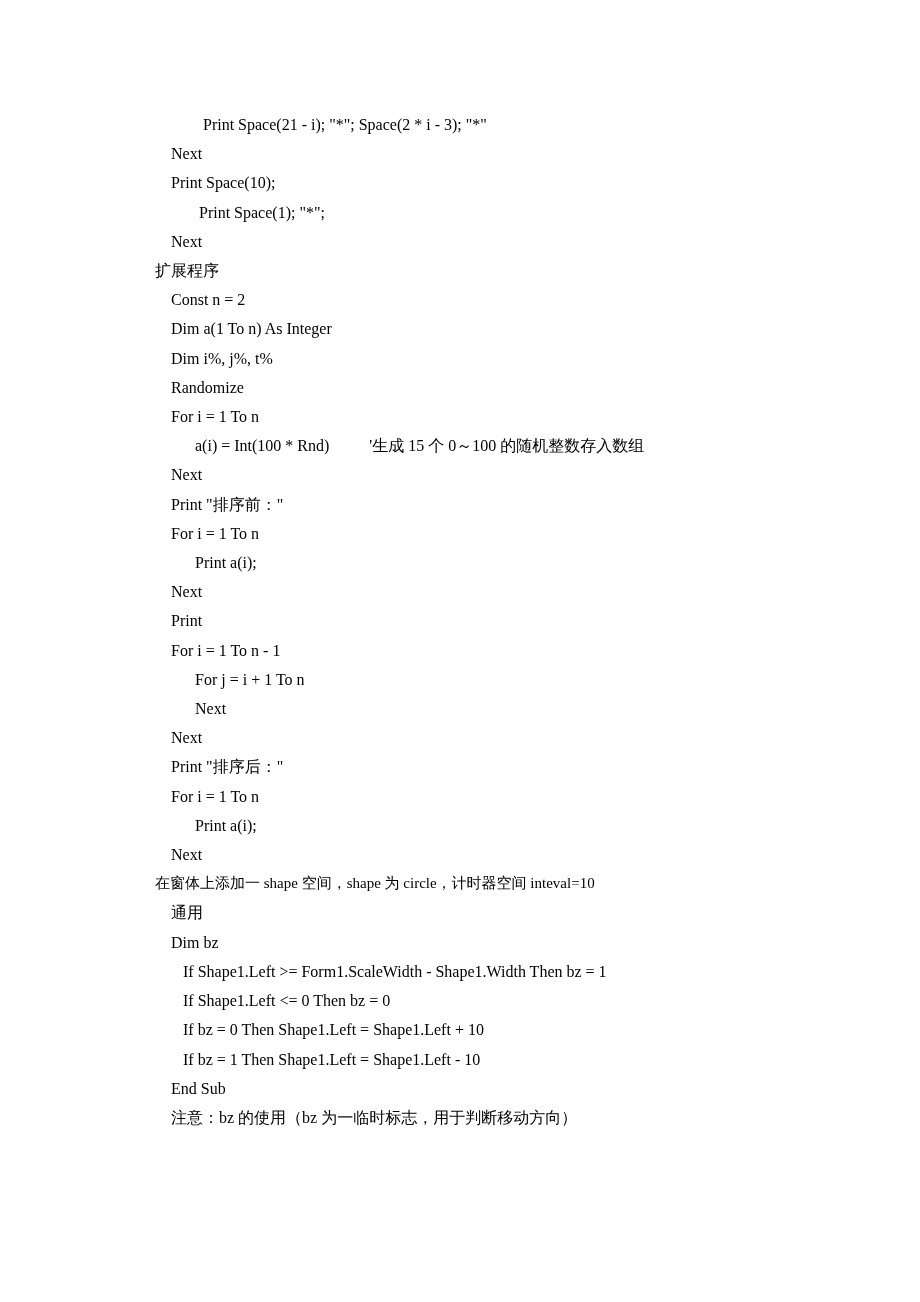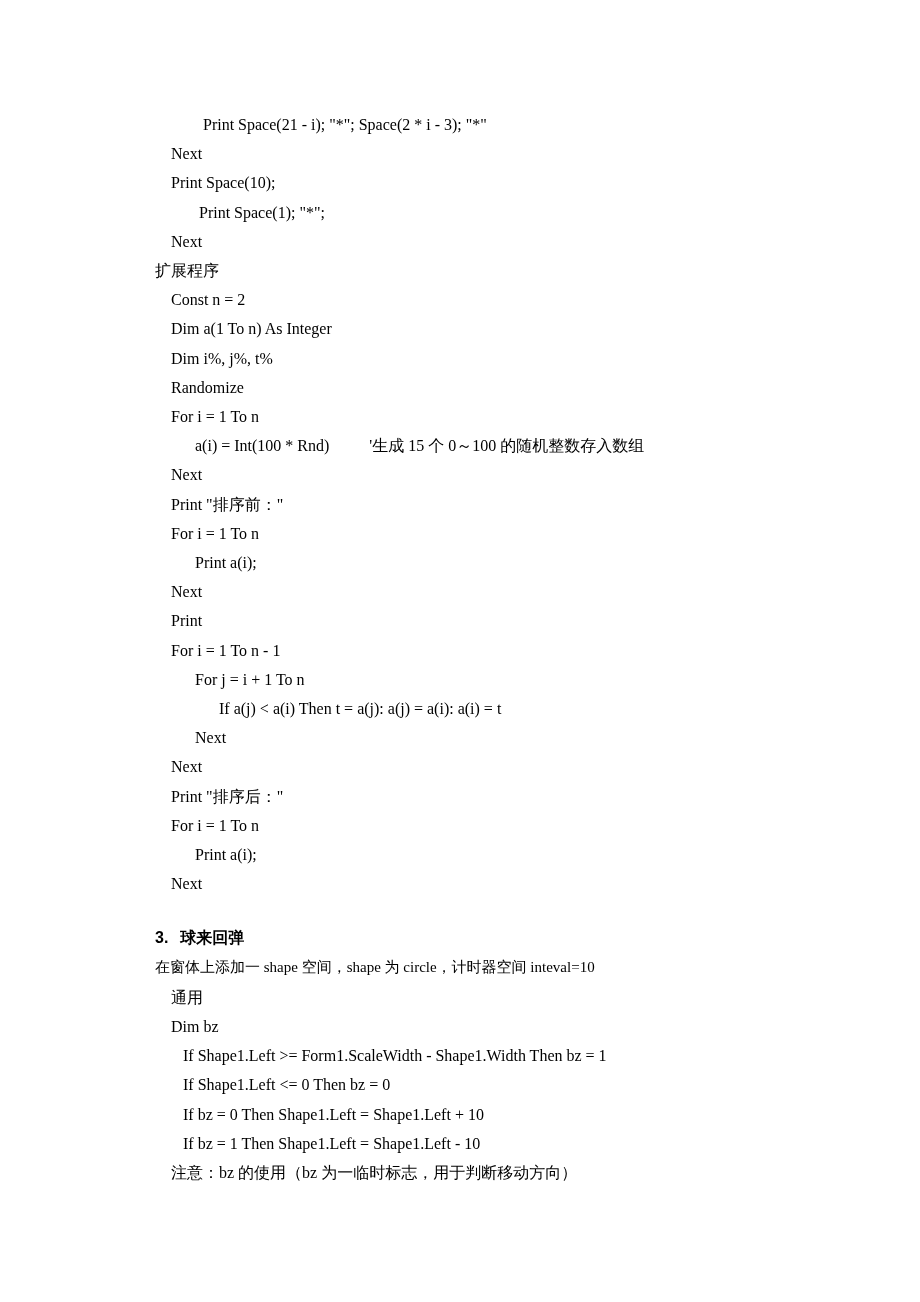--- a/index.html
+++ b/index.html
@@ -67,40 +67,37 @@
     <pre class="code-line">    For i = 1 To n</pre>
     <pre class="code-line">          a(i) = Int(100 * Rnd)          '生成 15 个 0～100 的随机整数存入数组</pre>
     <pre class="code-line">    Next</pre>
     <pre class="code-line">    Print "排序前："</pre>
     <pre class="code-line">    For i = 1 To n</pre>
     <pre class="code-line">          Print a(i);</pre>
     <pre class="code-line">    Next</pre>
     <pre class="code-line">    Print</pre>
     <pre class="code-line">    For i = 1 To n - 1</pre>
     <pre class="code-line">          For j = i + 1 To n</pre>
-    <pre class="code-line">                If a(j) &lt; a(i) Then t = a(j): a(j) = a(i): a(i) = t</pre>
     <pre class="code-line">          Next</pre>
     <pre class="code-line">    Next</pre>
     <pre class="code-line">    Print "排序后："</pre>
     <pre class="code-line">    For i = 1 To n</pre>
     <pre class="code-line">          Print a(i);</pre>
     <pre class="code-line">    Next</pre>
   </div>
 
-  <div class="heading">
-    <span class="num">3.</span><span class="cjk">球来回弹</span>
-  </div>
 
   <div class="desc-line cjk">在窗体上添加一 shape 空间，shape 为 circle，计时器空间 inteval=10</div>
 
   <div>
     <pre class="code-line cjk">    通用</pre>
     <pre class="code-line">    Dim bz</pre>
     <pre class="code-line"></pre>
     <pre class="code-line">       If Shape1.Left &gt;= Form1.ScaleWidth - Shape1.Width Then bz = 1</pre>
     <pre class="code-line">       If Shape1.Left &lt;= 0 Then bz = 0</pre>
     <pre class="code-line">       If bz = 0 Then Shape1.Left = Shape1.Left + 10</pre>
     <pre class="code-line">       If bz = 1 Then Shape1.Left = Shape1.Left - 10</pre>
+    <pre class="code-line">    End Sub</pre>
   </div>
 
   <pre class="code-line cjk">    注意：bz 的使用（bz 为一临时标志，用于判断移动方向）</pre>
 
 </div>
 
 </body></html>

